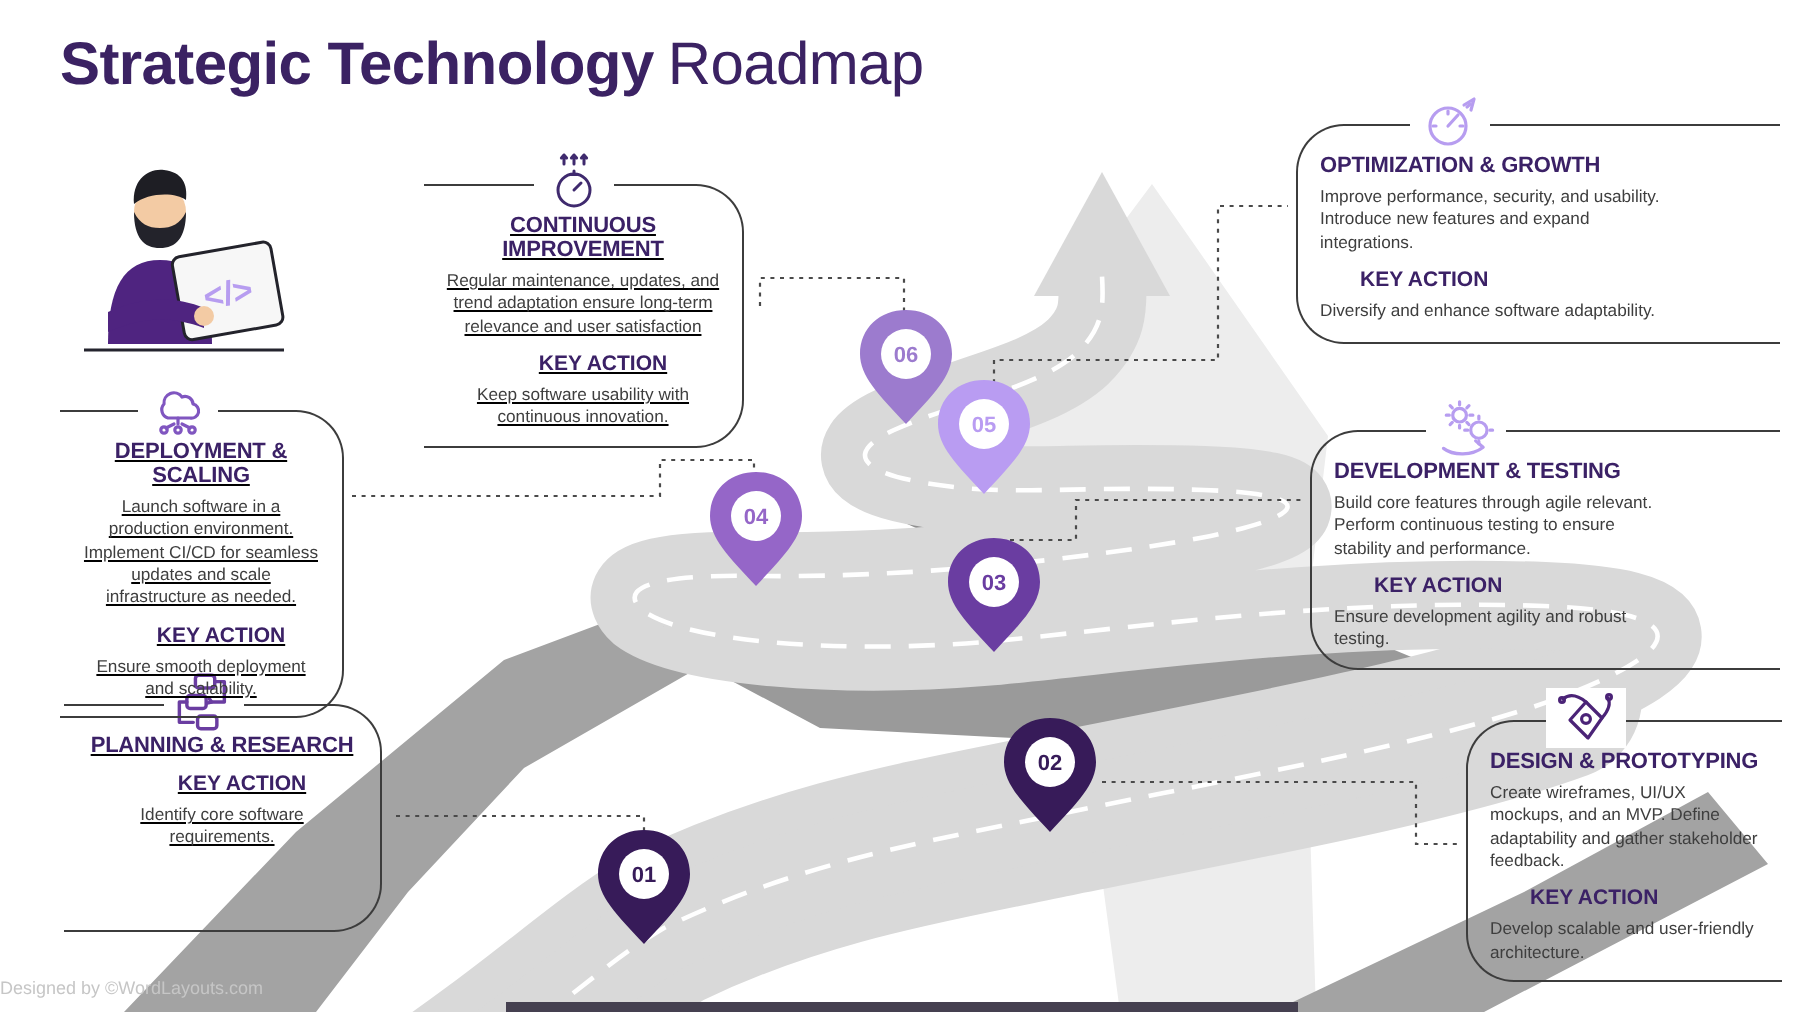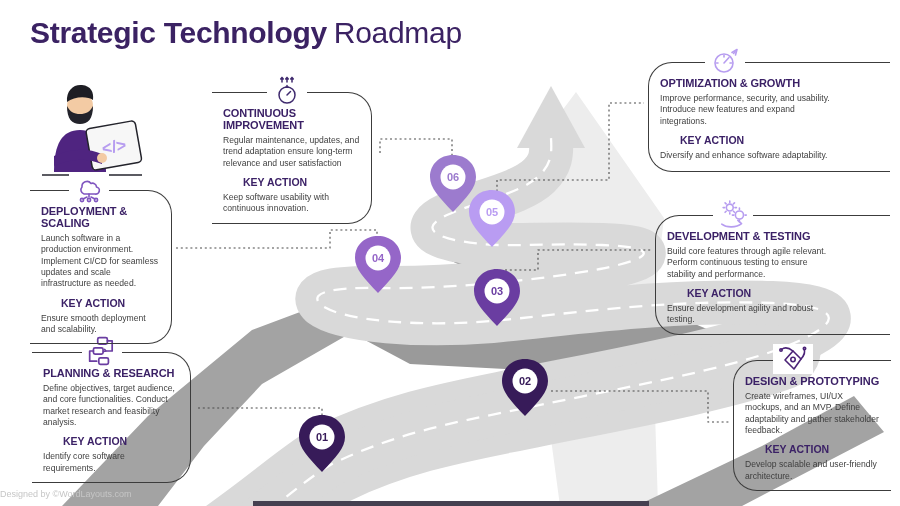--- a/index.html
+++ b/index.html
@@ -6,21 +6,21 @@
   .stage{position:relative;width:900px;height:506px;background:#ffffff;overflow:hidden;
          font-family:"Liberation Sans",sans-serif;}
   .stage svg{display:block;}
   #scene{position:absolute;left:0;top:0;}
 
   .main-title{position:absolute;left:30px;top:16px;font-size:30px;color:#3b2263;letter-spacing:-0.3px;white-space:nowrap;}
   .main-title .bold{font-weight:700;}
   .main-title .light{font-weight:400;margin-left:7px;}
 
   .card{position:absolute;border:1.4px solid #3c3c3c;box-sizing:border-box;background:transparent;padding:14px 11px 8px;}
-  .card.left-side{border-left:0;border-radius:0 24px 24px 0;text-align:left;}
+  .card.left-side{border-left:0;border-radius:0 24px 24px 0;text-align:center;text-decoration:underline;}
   .card.right-side{border-right:0;border-radius:24px 0 0 24px;text-align:left;}
   .card-icon{position:absolute;top:-17px;background:#fff;padding:0 5px;line-height:0;}
   .card h3{margin:0 0 4px;font-size:11px;font-weight:800;color:#3b2166;letter-spacing:-0.1px;}
   .card p{margin:0;font-size:8.6px;color:#3e3e3e;line-height:1.32;}
   .card h4{margin:7px 0 4px;font-size:10.5px;font-weight:800;color:#3b2166;padding-left:20px;}
   .card.right-side p{max-width:172px;}
 
   .footer-credit{position:absolute;left:0;top:489px;font-size:9px;color:#c6c6c6;}
 
   .person{position:absolute;left:22px;top:72px;}
@@ -126,21 +126,20 @@
           <rect x="10" y="1.5" width="9" height="6" rx="1.5"></rect>
           <rect x="6" y="11" width="9" height="6" rx="1.5"></rect>
           <rect x="11" y="20.5" width="9" height="6" rx="1.5"></rect>
           <path d="M19,4.5 h4.5 v9.5 h-6"></path>
           <path d="M6,14 h-3.5 v9.5 h6.5"></path>
           <path d="M16.5,12.5 l1,1.5 l-2,0.5"></path>
         </g>
       </svg>
     </span>
     <h3>PLANNING &amp; RESEARCH</h3>
-    <p>Define objectives, target audience, and core functionalities. Conduct market research and feasibility analysis.</p>
     <h4>KEY ACTION</h4>
     <p>Identify core software requirements.</p>
   </div>
 
   <div class="card right-side" style="left:733px;top:360px;width:158px;min-height:112px">
     <span class="card-icon" style="left:39px">
       <svg width="30" height="30" viewBox="0 0 30 30">
         <g fill="none" stroke-width="1.6" stroke-linecap="round" stroke-linejoin="round" stroke="#4b2377">
           <path d="M15,7 L23,15 L16,25 L7,16 Z"></path>
           <circle cx="15" cy="15.5" r="2.2"></circle>
@@ -168,21 +167,21 @@
           <path d="M3.5,23.5 C8,27 17,27 22,23 L18.5,20"></path>
         </g>
       </svg>
     </span>
     <h3>DEVELOPMENT &amp; TESTING</h3>
     <p style="max-width:165px">Build core features through agile relevant. Perform continuous testing to ensure stability and performance.</p>
     <h4>KEY ACTION</h4>
     <p style="max-width:165px">Ensure development agility and robust testing.</p>
   </div>
 
-  <div class="card left-side" style="left:30px;top:190px;width:142px;min-height:124px">
+  <div class="card left-side" style="left:30px;top:205px;width:142px;min-height:124px">
     <span class="card-icon" style="left:39px">
       <svg width="30" height="30" viewBox="0 0 30 30">
         <g fill="none" stroke-width="1.6" stroke-linecap="round" stroke-linejoin="round" stroke="#8056c0">
           <path d="M8,13 a5,5 0 0 1 9,-3.5 a4,4 0 0 1 5.5,3.5 a3.5,3.5 0 0 1 -1.5,7 h-11 a4.3,4.3 0 0 1 -2,-7 z"></path>
           <path d="M15,20 V23 M9,25 L13,23 M21,25 L17,23"></path>
           <circle cx="8" cy="26" r="1.6"></circle>
           <circle cx="15" cy="26" r="1.6"></circle>
           <circle cx="22" cy="26" r="1.6"></circle>
         </g>
       </svg>

